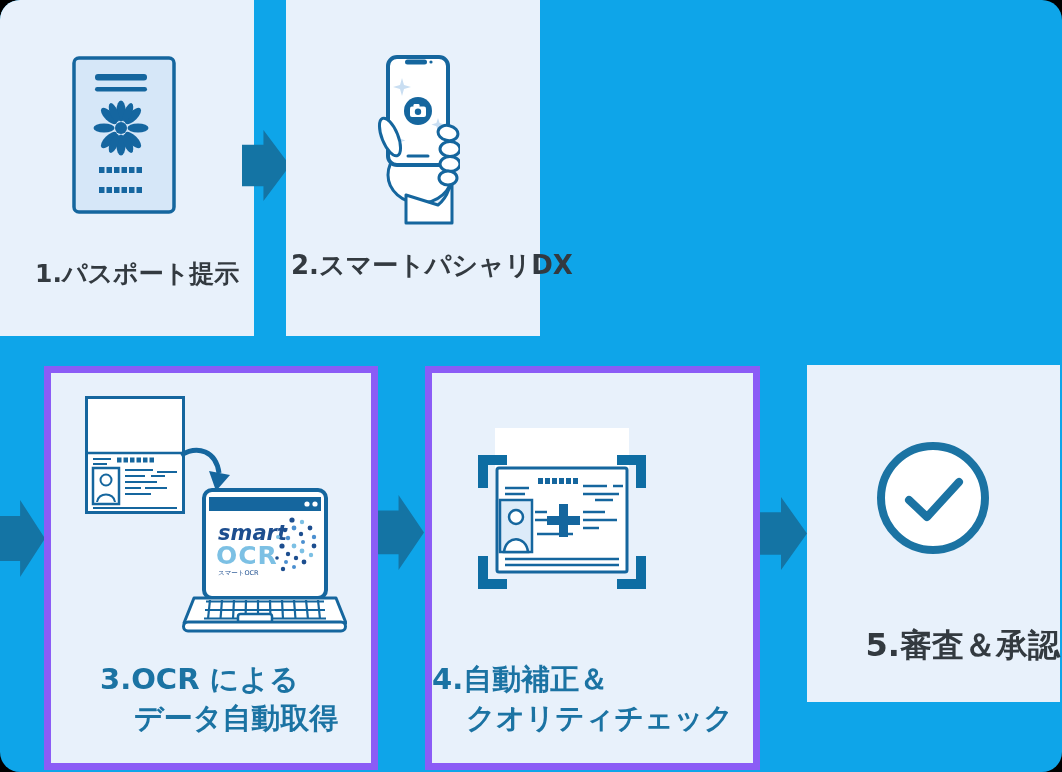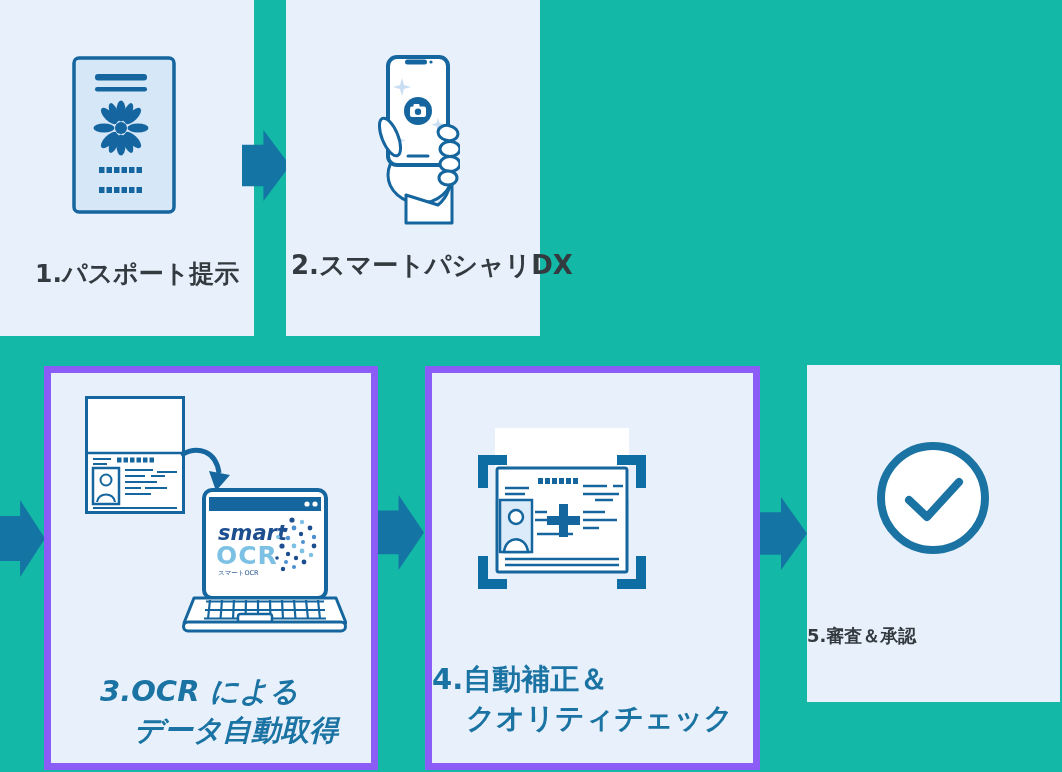--- a/index.html
+++ b/index.html
@@ -1,36 +1,36 @@
 <!DOCTYPE html>
 <html><head>
 <meta charset="utf-8">
 <style>
   html,body{margin:0;padding:0;background:#000;}
-  .stage{position:relative;width:1062px;height:772px;background:#14b8a6;overflow:hidden;
-         font-family:"DejaVu Sans","Liberation Sans",sans-serif;}
+  .stage{position:relative;width:1062px;height:772px;background:#0ea5e9;overflow:hidden;
+         font-family:"DejaVu Sans","Liberation Sans",sans-serif;border-radius:20px;}
   .panel{position:absolute;background:#e8f1fb;box-sizing:border-box;}
   .panel.bordered{border:7px solid #8b5cf6;}
   .abs{position:absolute;}
   .caption{position:absolute;font-weight:700;color:#333a40;white-space:nowrap;}
   .caption .line{display:block;white-space:nowrap;}
   .cap-blue{color:#1b73a3;}
   #p1{left:0;top:0;width:254px;height:336px;}
   #p2{left:286px;top:0;width:254px;height:336px;}
   #p3{left:44px;top:366px;width:334px;height:404px;}
   #p4{left:425px;top:366px;width:335px;height:404px;}
   #p5{left:807px;top:365px;width:253px;height:337px;}
   #cap1{left:35px;top:257px;font-size:25px;}
   #cap2{left:5px;top:249px;font-size:26px;line-height:33px;}
   #cap2 .line2{padding-left:30px;}
-  #cap3{left:49px;top:299px;font-size:29px;line-height:39px;font-style:italic;}
+  #cap3{left:49px;top:287px;font-size:29px;line-height:39px;}
   #cap3 .line2{padding-left:34px;}
   #cap4{left:0;top:287px;font-size:29px;line-height:39px;}
   #cap4 .line2{padding-left:34px;}
-  #cap5{left:0;top:259px;width:100%;text-align:left;font-size:18px;}
+  #cap5{left:0;top:259px;width:100%;text-align:right;font-size:32px;}
   .arrow{position:absolute;}
 </style>
 </head>
 <body>
 
 <div class="stage">
 
   <section class="panel" id="p1">
     <svg class="abs" style="left:72px;top:56px;" width="104" height="158" viewBox="0 0 104 158">
       <rect x="2" y="2" width="100" height="154" rx="5" fill="#d6e7f8" stroke="#15669e" stroke-width="3.5"></rect>

